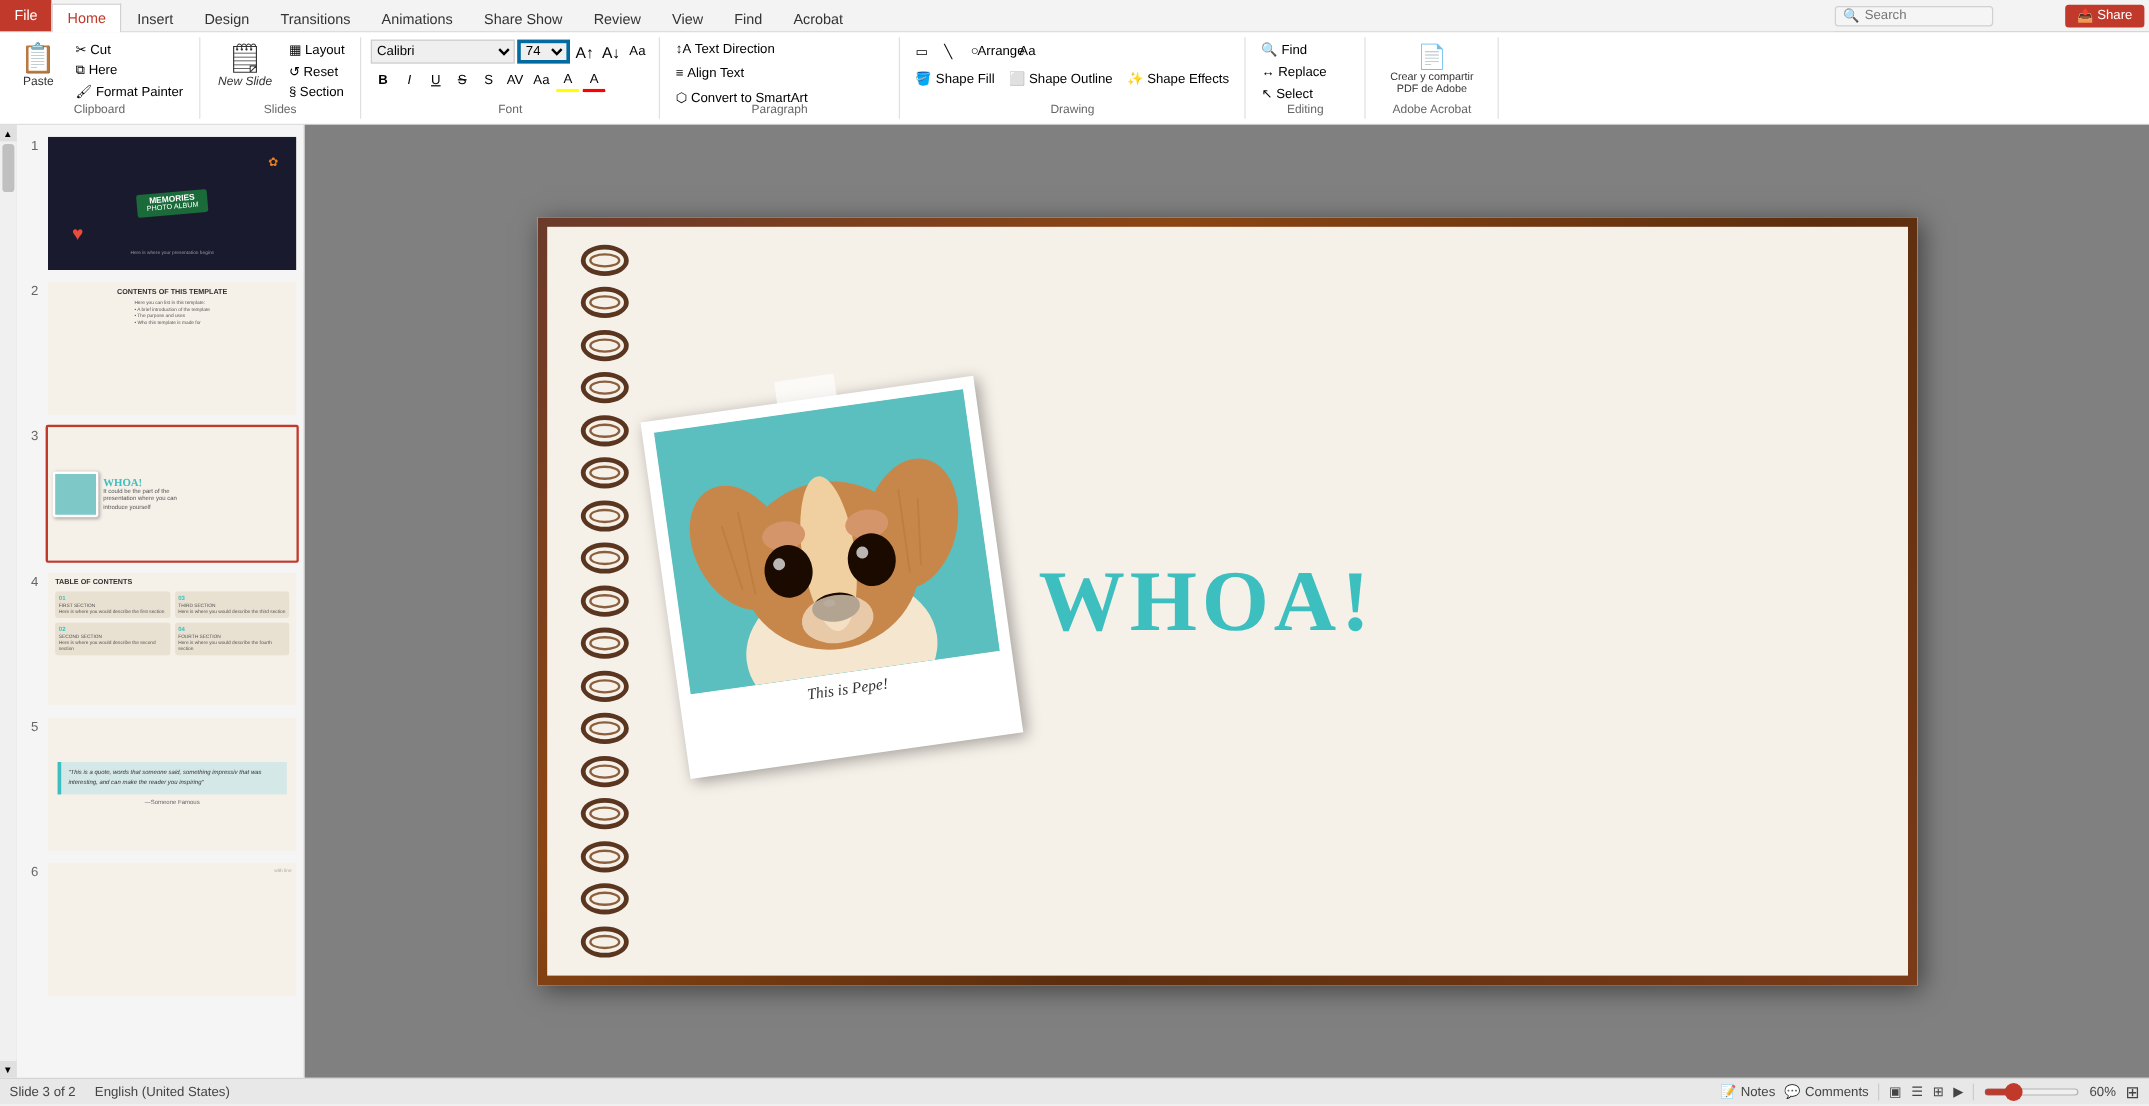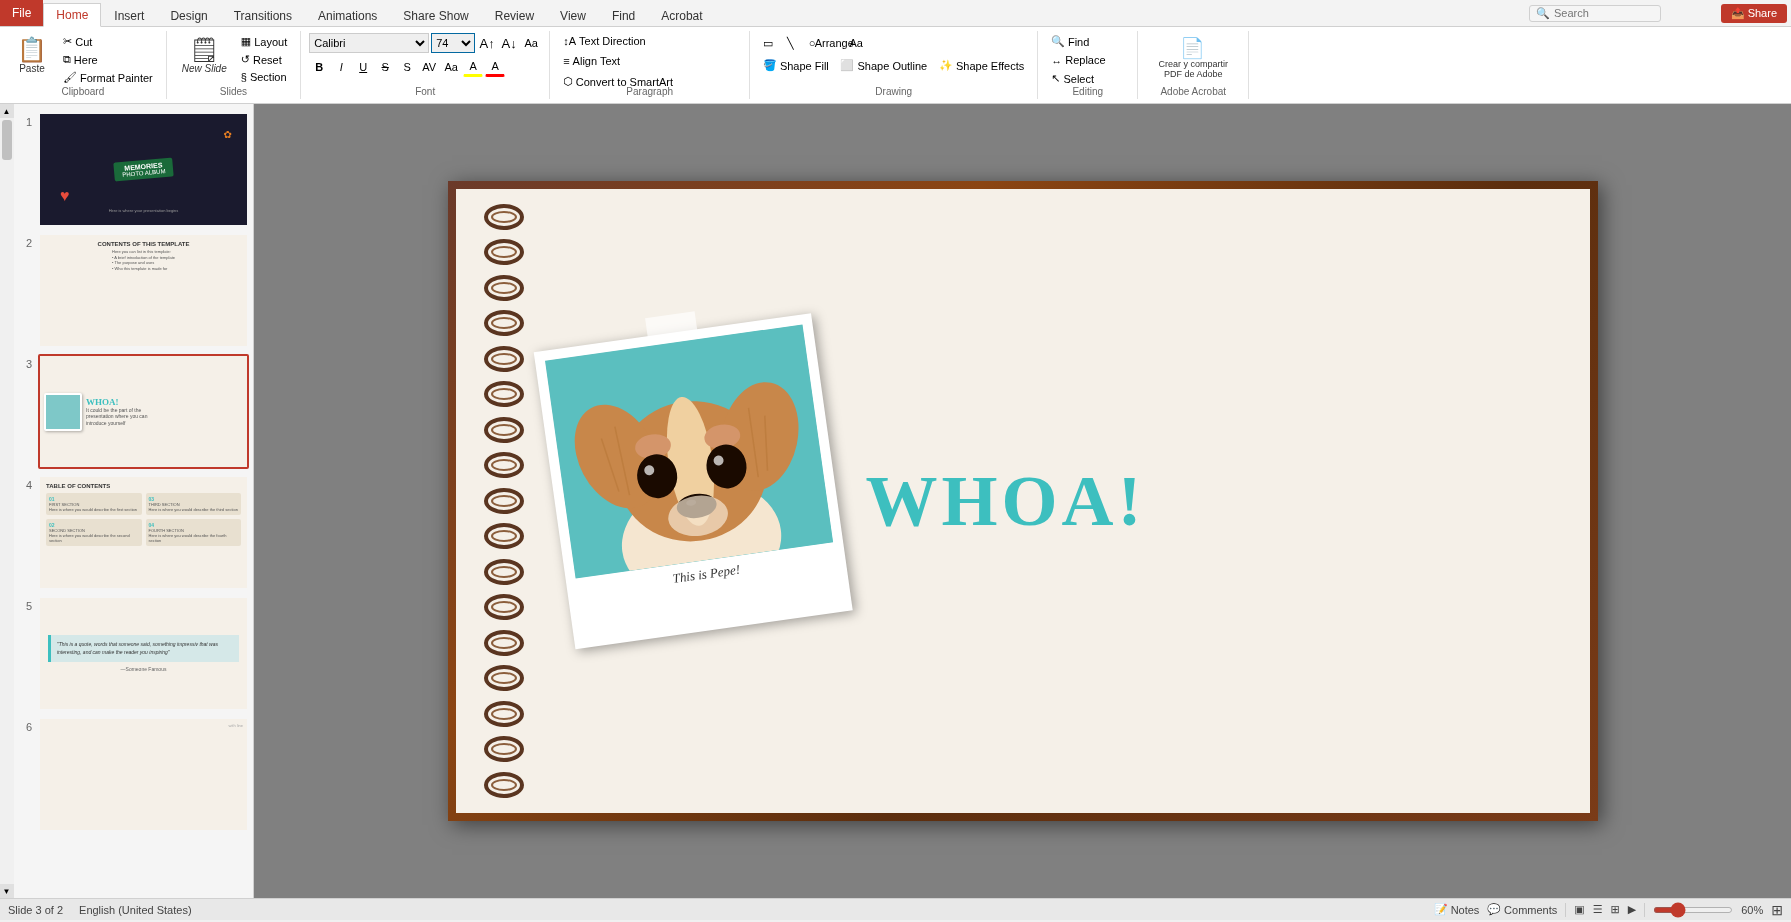--- a/index.html
+++ b/index.html
@@ -79,21 +79,21 @@
     }
     .ribbon-btn .btn-icon { font-size: 16px; line-height: 1; }
     .ribbon-btn.large { min-width: 48px; padding: 4px 6px; }
     .ribbon-btn.large .btn-icon { font-size: 24px; }
     .clipboard-small { display: flex; flex-direction: column; gap: 1px; }
     .small-btn { display: flex; align-items: center; gap: 3px; padding: 1px 4px; cursor: pointer; border: 1px solid transparent; border-radius: 2px; font-size: 11px; white-space: nowrap; }
 
     
     .font-row { display: flex; gap: 2px; align-items: center; margin-bottom: 2px; }
     .font-select { width: 120px; height: 20px; font-size: 11px; border: 1px solid #ccc; }
-    .font-size-select { width: 44px; height: 20px; font-size: 11px; border: 1px solid #0369a1; }
+    .font-size-select { width: 44px; height: 20px; font-size: 11px; border: 3px solid #0369a1; }
     .font-btn { width: 20px; height: 20px; display: flex; align-items: center; justify-content: center; cursor: pointer; border: 1px solid transparent; border-radius: 2px; font-size: 11px; }
     .font-btn.bold { font-weight: bold; }
     .font-btn.italic { font-style: italic; }
     .font-btn.underline { text-decoration: underline; }
 
     
     #main {
       display: flex;
       height: calc(922px - 26px - 80px - 22px);
     }

